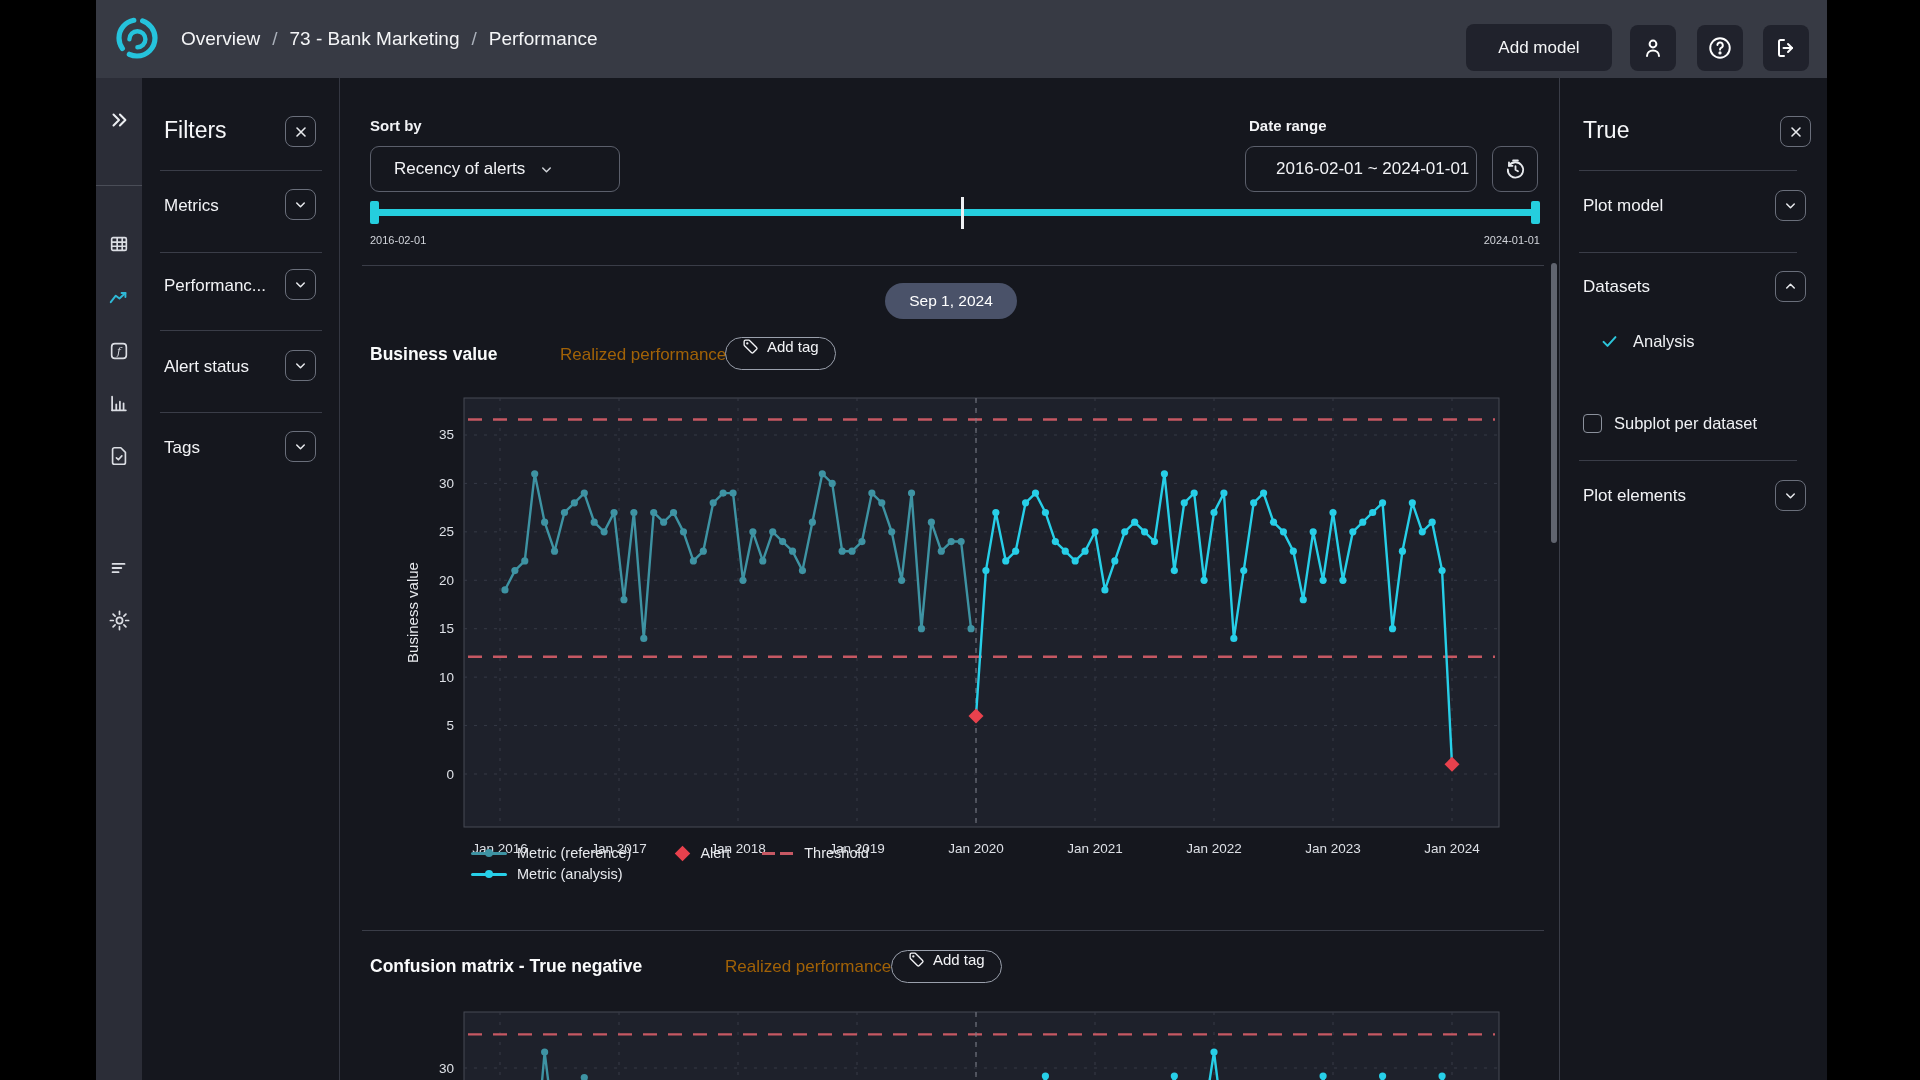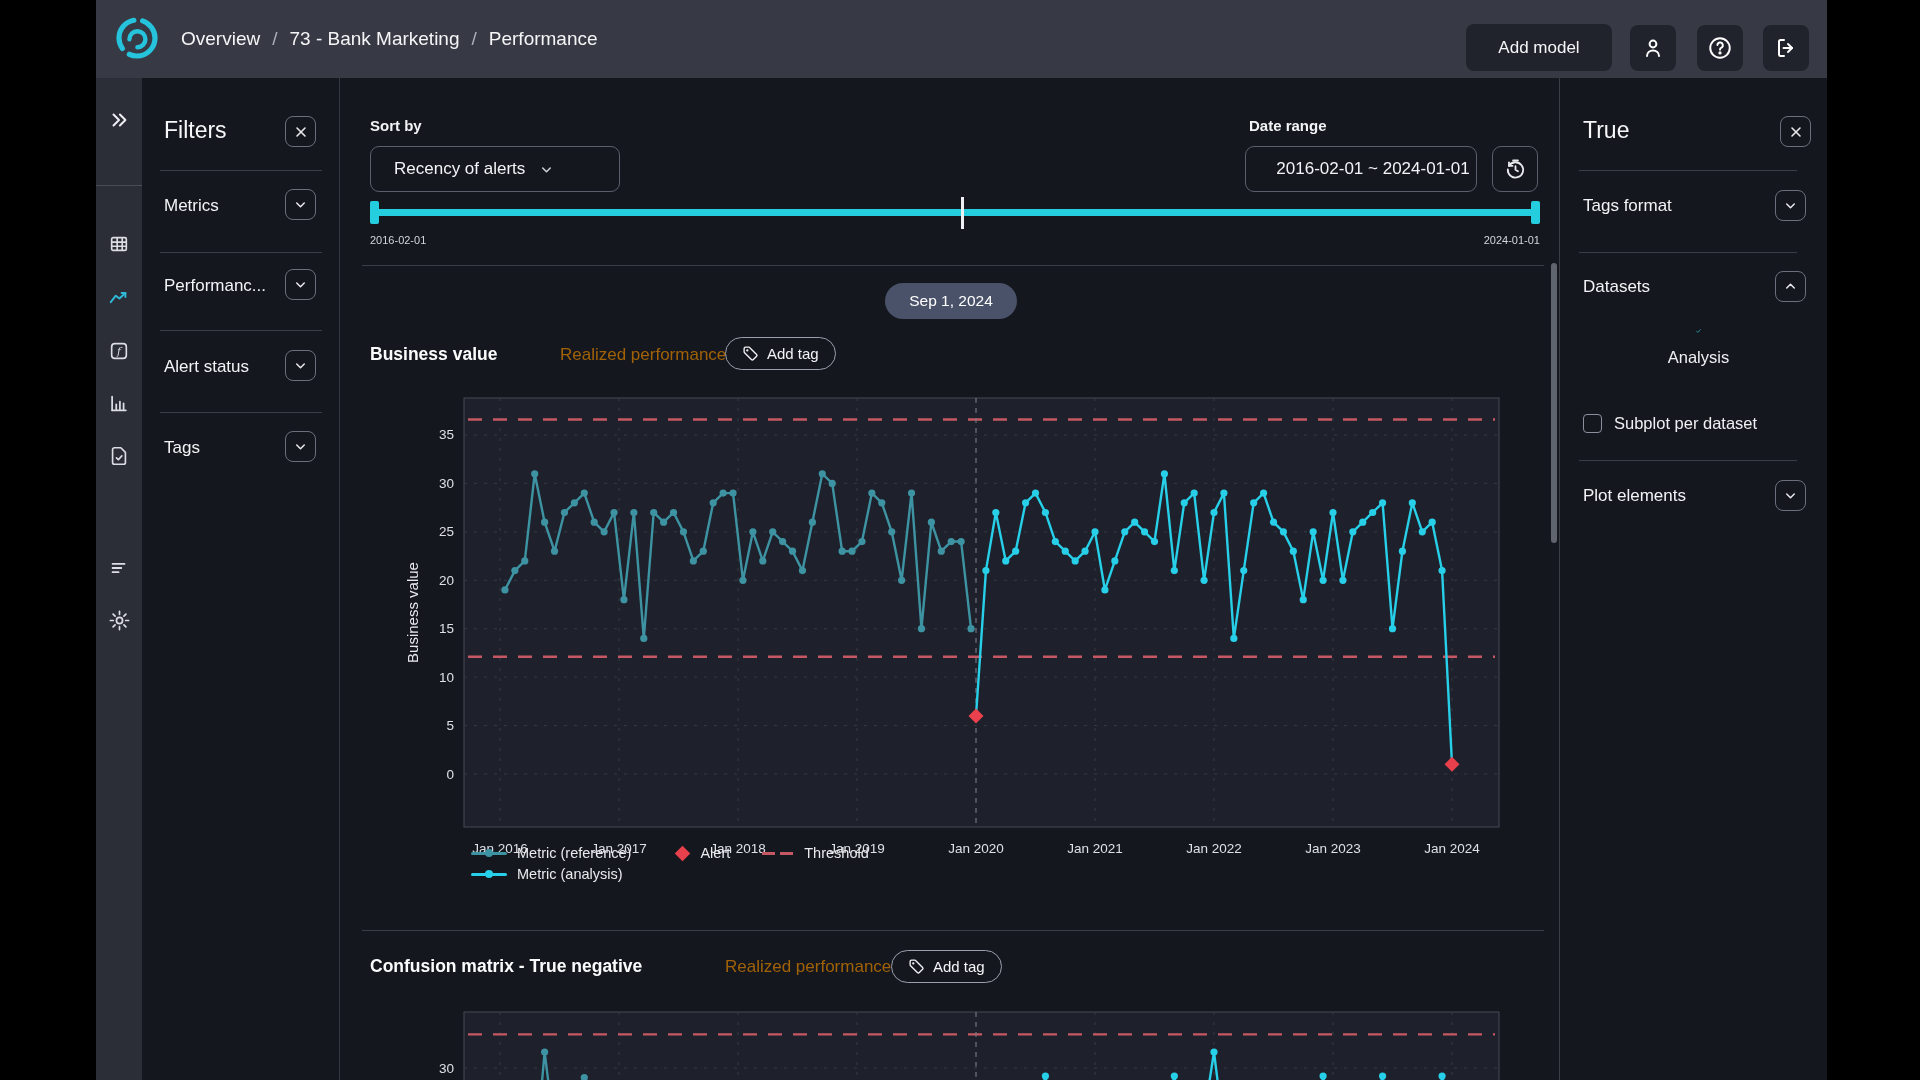--- a/index.html
+++ b/index.html
@@ -28,21 +28,21 @@
   .ctl-label{font-size:15px;font-weight:700;color:#f2f3f6;}
   .dropdown{position:absolute;height:46px;border:1px solid #5b5f6b;border-radius:9px;background:none;color:#f2f3f6;font-size:17px;display:flex;align-items:center;cursor:pointer;}
   .chip{position:absolute;background:#4a5269;border-radius:18px;color:#fff;font-size:15.5px;display:flex;align-items:center;justify-content:center;}
   .slider-track{position:absolute;left:274px;top:209px;width:1170px;height:7px;background:#25cede;border-radius:3px;}
   .slider-handle{position:absolute;top:-8px;width:9px;height:23px;background:#25cede;border-radius:2px;cursor:ew-resize;}
   .slider-tick{position:absolute;left:865px;top:197px;width:2.5px;height:32px;background:#eef0f3;}
   .date-small{position:absolute;top:234px;font-size:11px;color:#d2d5db;}
   
   .chart-title{font-size:17.5px;font-weight:700;color:#fafbfc;}
   .chart-sub{font-size:17px;color:#a16207;margin-left:42px;}
-  .pill{border:1px solid #9aa0ac;border-radius:18px;background:none;color:#f2f3f6;font-size:15px;display:flex;align-items:center;gap:8px;cursor:pointer;}
+  .pill{border:1px solid #9aa0ac;border-radius:18px;background:none;color:#f2f3f6;font-size:15px;display:flex;align-items:flex-start;gap:8px;cursor:pointer;}
   
   .legend{position:absolute;left:375px;top:845px;display:flex;flex-direction:column;gap:5px;font-size:14.5px;color:#e8eaee;}
   .lrow{display:flex;align-items:center;}
   .lswatch{position:relative;width:36px;height:3px;border-radius:2px;margin-right:10px;}
   .lswatch i{position:absolute;left:14px;top:-2.5px;width:8px;height:8px;border-radius:50%;}
   .ldiamond{width:11px;height:11px;background:#e8414d;transform:rotate(45deg);margin:0 12px 0 2px;}
   .ldash{display:inline-block;width:13px;height:3px;background:#c65863;margin-right:5px;}
   svg.chart{position:absolute;left:254px;}
   svg.chart text{font-family:"Liberation Sans",sans-serif;}
   
@@ -193,21 +193,21 @@
   <div>
     <div class="abs ctl-label" style="left:274px;top:117px;">Sort by</div>
     <button class="dropdown" style="left:274px;top:146px;width:250px;">
       <span style="padding-left:17px;">Recency of alerts</span>
       <svg style="margin-left:14px;" width="15" height="15" viewBox="0 0 24 24" fill="none" stroke="#cfd2d8" stroke-width="2.4" stroke-linecap="round" stroke-linejoin="round">
           <path d="M6 9.5l6 6 6-6"></path>
         </svg>
     </button>
 
     <div class="abs ctl-label" style="left:1153px;top:117px;">Date range</div>
-    <button class="dropdown" style="left:1149px;top:146px;width:232px;justify-content:center;padding-left:30px;">
+    <button class="dropdown" style="left:1149px;top:146px;width:232px;justify-content:flex-start;padding-left:30px;">
       <span>2016-02-01 ~ 2024-01-01</span>
     </button>
     <button class="dropdown" style="left:1396px;top:146px;width:46px;justify-content:center;">
       <svg width="23" height="23" viewBox="0 0 24 24" fill="none" stroke="#e8eaee" stroke-width="1.9" stroke-linecap="round" stroke-linejoin="round">
           <path d="M5.2 8.2A8 8 0 1 1 4 12"></path>
           <path d="M5.2 4.5v3.7h3.7"></path>
           <path d="M12 8.5v3.8l2.6 1.6"></path>
           <path d="M9.5 2.6h5"></path>
         </svg>
     </button>
@@ -570,36 +570,36 @@
 
   <div class="rpanel">
     <div class="abs panel-title" style="left:23px;top:39px;">True</div>
     <button class="boxbtn abs" style="left:220px;top:38px;">
       <svg width="16" height="16" viewBox="0 0 24 24" fill="none" stroke="#e8eaee" stroke-width="2.4" stroke-linecap="round">
           <path d="M6 6l12 12M18 6L6 18"></path>
         </svg>
     </button>
     <div class="hdiv" style="left:19px;top:92px;width:218px;"></div>
 
-    <div class="abs sect-label" style="left:23px;top:118px;">Tags format</div>
+    <div class="abs sect-label" style="left:23px;top:118px;">Plot model</div>
     <button class="boxbtn abs" style="left:215px;top:112px;">
       <svg width="15" height="15" viewBox="0 0 24 24" fill="none" stroke="#e8eaee" stroke-width="2.4" stroke-linecap="round" stroke-linejoin="round">
           <path d="M6 9.5l6 6 6-6"></path>
         </svg>
     </button>
     <div class="hdiv" style="left:19px;top:174px;width:218px;"></div>
 
     <div class="abs sect-label" style="left:23px;top:199px;">Datasets</div>
     <button class="boxbtn abs" style="left:215px;top:193px;">
       <svg width="15" height="15" viewBox="0 0 24 24" fill="none" stroke="#e8eaee" stroke-width="2.4" stroke-linecap="round" stroke-linejoin="round">
           <path d="M6 14.5l6-6 6 6"></path>
         </svg>
     </button>
 
-    <div class="ds-item" style="top:250px;flex-direction:column;">
+    <div class="ds-item" style="top:244px;">
       <svg width="19" height="19" viewBox="0 0 24 24" fill="none" stroke="#2cc5da" stroke-width="2.6" stroke-linecap="round" stroke-linejoin="round">
           <path d="M4.5 12.5l5 5L19.5 6.5"></path>
         </svg>
       <span>Analysis</span>
     </div>
 
     <div class="abs" style="left:23px;top:336px;display:flex;align-items:center;gap:12px;">
       <span class="checkbox"></span>
       <span style="font-size:16.5px;color:#eef0f3;">Subplot per dataset</span>
     </div>

